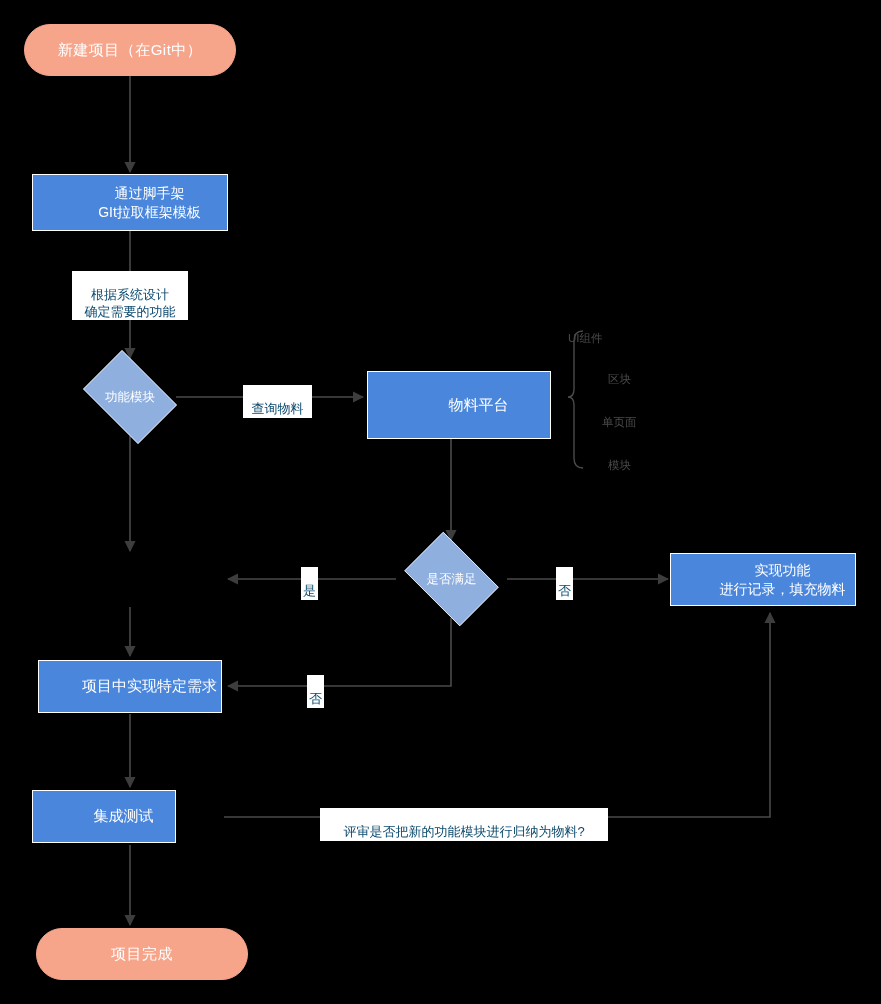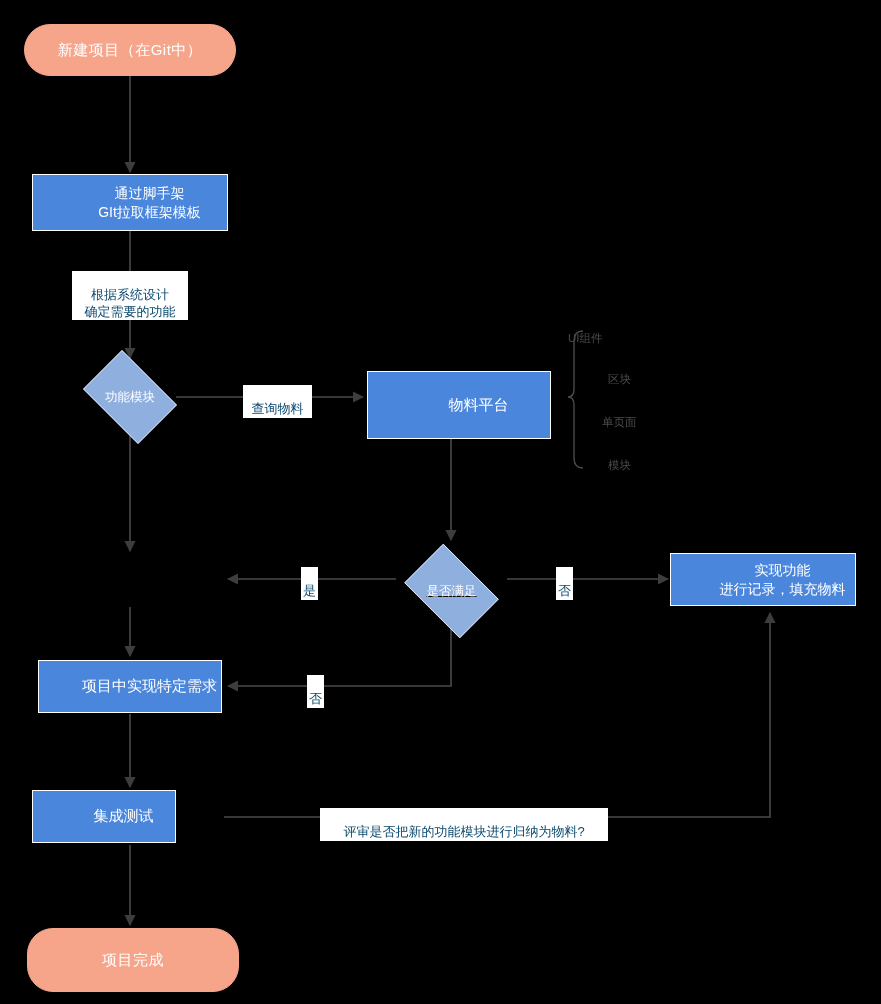--- a/index.html
+++ b/index.html
@@ -144,40 +144,40 @@
 
   <div class="node-decision" style="left:75px; top:358px; width:110px; height:78px;">
     <span class="diamond-shape"></span>
     <span class="diamond-label">功能模块</span>
   </div>
 
   <div class="node node-process" style="left:367px; top:371px; width:184px; height:68px;">
     <span style="font-size:15px;">物料平台</span>
   </div>
 
-  <div class="node-decision" style="left:396px; top:552px; width:111px; height:78px;text-decoration:underline;">
+  <div class="node-decision" style="left:396px; top:540px; width:111px; height:78px;">
     <span class="diamond-shape"></span>
     <span class="diamond-label">是否满足</span>
   </div>
 
 
   <div class="node node-process" style="left:670px; top:553px; width:186px; height:53px;">
     <span>实现功能
 进行记录，填充物料</span>
   </div>
 
   <div class="node node-process" style="left:38px; top:660px; width:184px; height:53px;">
     <span style="font-size:15px;">项目中实现特定需求</span>
   </div>
 
   <div class="node node-process" style="left:32px; top:790px; width:144px; height:53px;">
     <span style="font-size:15px;">集成测试</span>
   </div>
 
-  <div class="node node-terminal" style="left:27px; top:928px; width:212px; height:64px;">
+  <div class="node node-terminal" style="left:36px; top:928px; width:212px; height:52px;">
     <span style="font-size:15px;">项目完成</span>
   </div>
 
   <div class="edge-label" style="left:72px; top:271px; width:116px;">
     <span>根据系统设计
 确定需要的功能</span>
   </div>
 
   <div class="edge-label" style="left:243px; top:385px; width:69px;">
     <span>查询物料</span>

